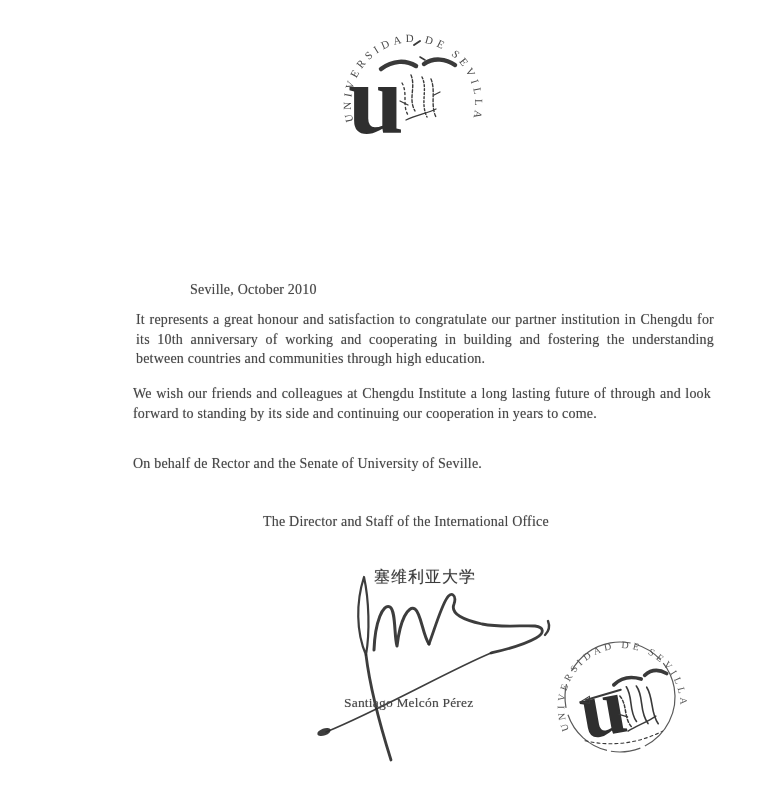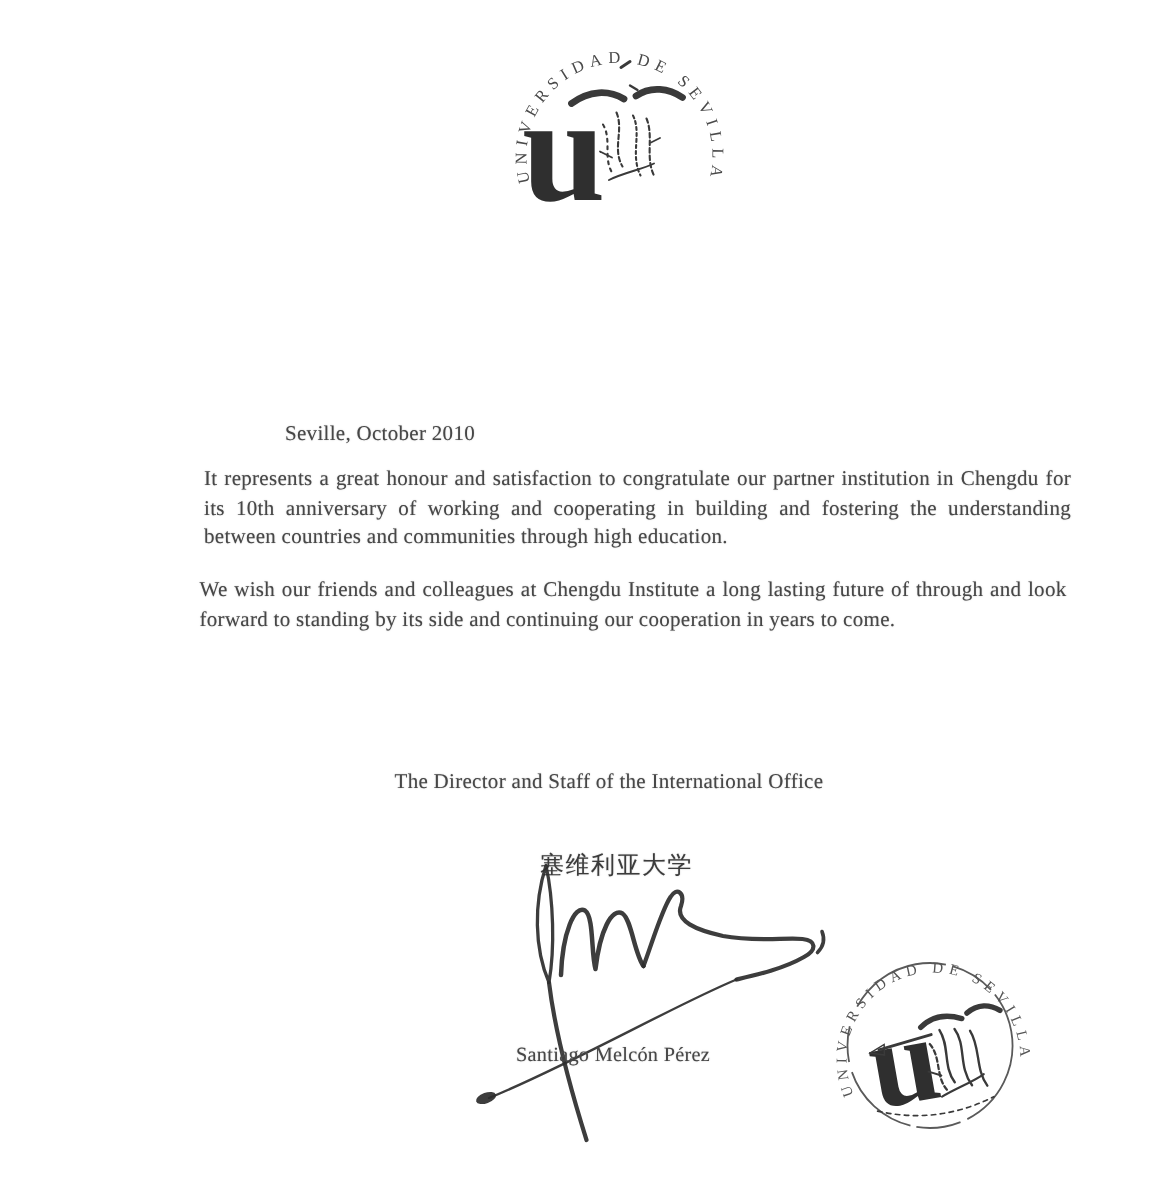--- a/index.html
+++ b/index.html
@@ -72,24 +72,25 @@
     </g>
   </svg>
 
 
   <div class="abs scan-text dateline" style="left:148px;top:282px;margin-left:42px;">Seville, October 2010</div>
 
   <div class="abs scan-text para" style="left:136px;top:310px;">It represents a great honour and satisfaction to congratulate our partner institution in Chengdu for its 10th anniversary of working and cooperating in building and fostering the understanding between countries and communities through high education.</div>
 
   <div class="abs scan-text para" style="left:133px;top:384px;">We wish our friends and colleagues at Chengdu Institute a long lasting future of through and look forward to standing by its side and continuing our cooperation in years to come.</div>
 
+  <div class="abs scan-text closing-line" style="left:133px;top:456px;">On behalf de Rector and the Senate of University of Seville.</div>
 
   <div class="abs scan-text director-line" style="left:263px;top:514px;text-align:center;">The Director and Staff of the International Office</div>
 
-  <div class="abs scan-text cn-line" style="left:360px;top:567px;">塞维利亚大学</div>
+  <div class="abs scan-text cn-line" style="left:374px;top:567px;">塞维利亚大学</div>
 
   <svg class="abs" style="left:290px;top:560px;" width="290" height="225" viewBox="0 0 290 225">
     <path class="sig-stroke" d="M74 17 C66 42, 66 72, 76 95 C80 72, 79 40, 74 17" stroke-width="2.2"></path>
     <path class="sig-stroke" d="M76 95 C80 128, 90 165, 101 200" stroke-width="2.8"></path>
     <path class="sig-stroke" d="M84 90 C85 62, 93 43, 100 47 C106 51, 104 76, 107 86 C110 60, 118 45, 125 49 C131 53, 133 76, 139 84" stroke-width="3"></path>
     <path class="sig-stroke" d="M139 84 C145 68, 151 47, 157 38 C161 31, 167 35, 164 44 C160 54, 174 60, 192 64 C213 68, 233 65, 245 66 C254 67, 255 73, 246 78 C232 86, 214 90, 201 93" stroke-width="2.8"></path>
     <path class="sig-stroke" d="M201 93 C160 110, 90 150, 36 172" stroke-width="1.6"></path>
     <ellipse cx="34" cy="172" rx="7" ry="3.5" transform="rotate(-20 34 172)" fill="#2d2d2d" opacity=".92"></ellipse>
     <path class="sig-stroke" d="M258 61 C260 66, 259 71, 255 75" stroke-width="2.4"></path>
   </svg>

